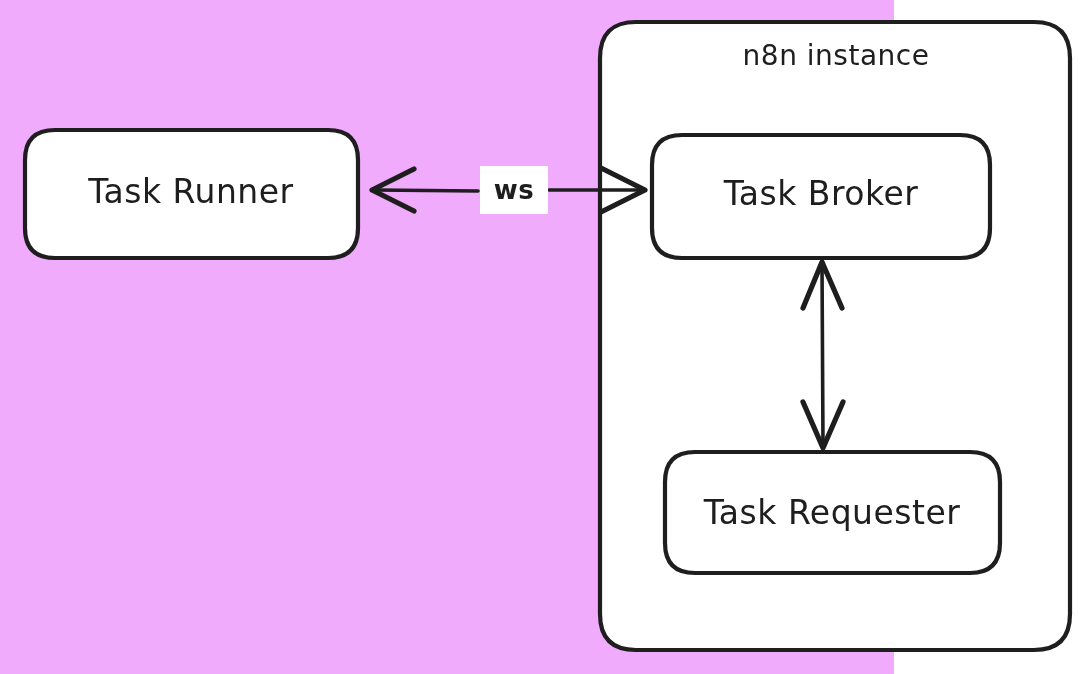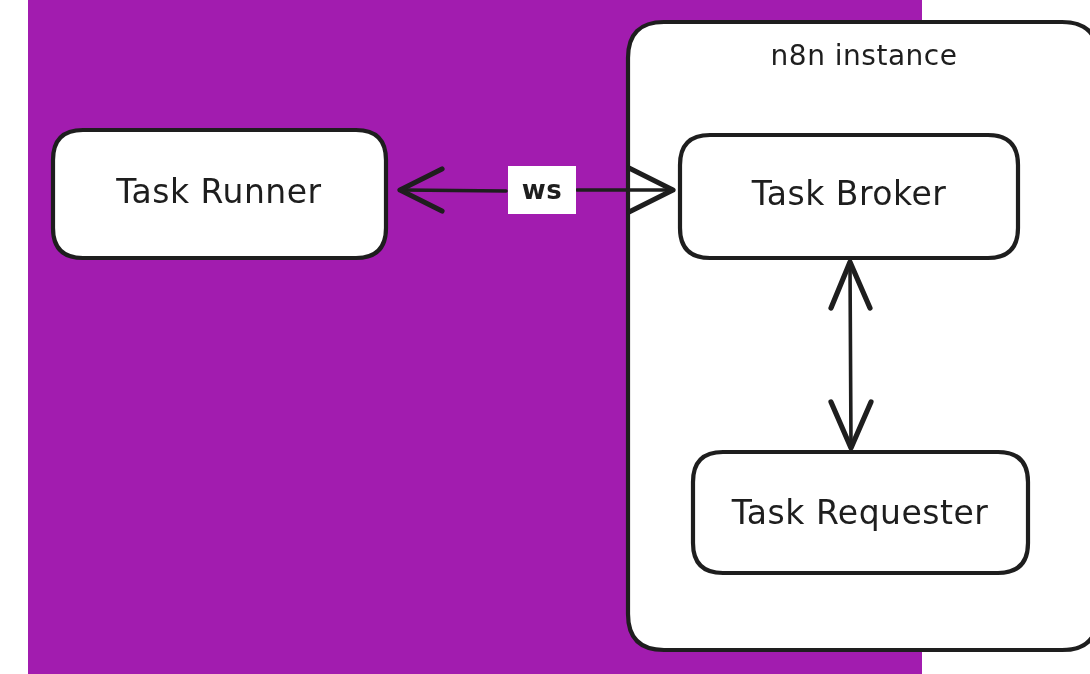--- a/index.html
+++ b/index.html
@@ -11,22 +11,21 @@
   body {
     width: 1090px;
     height: 674px;
     overflow: hidden;
     font-family: "DejaVu Sans", sans-serif;
   }
   #diagram-root {
     position: relative;
     width: 894px;
     height: 674px;
-    background: #a21caf;
-    margin-left: 28px;
+    background: #f0abfc;
   }
   #diagram-svg {
     position: absolute;
     top: 0;
     left: 0;
     width: 1090px;
     height: 674px;
     display: block;
   }
   .sketch-label {

